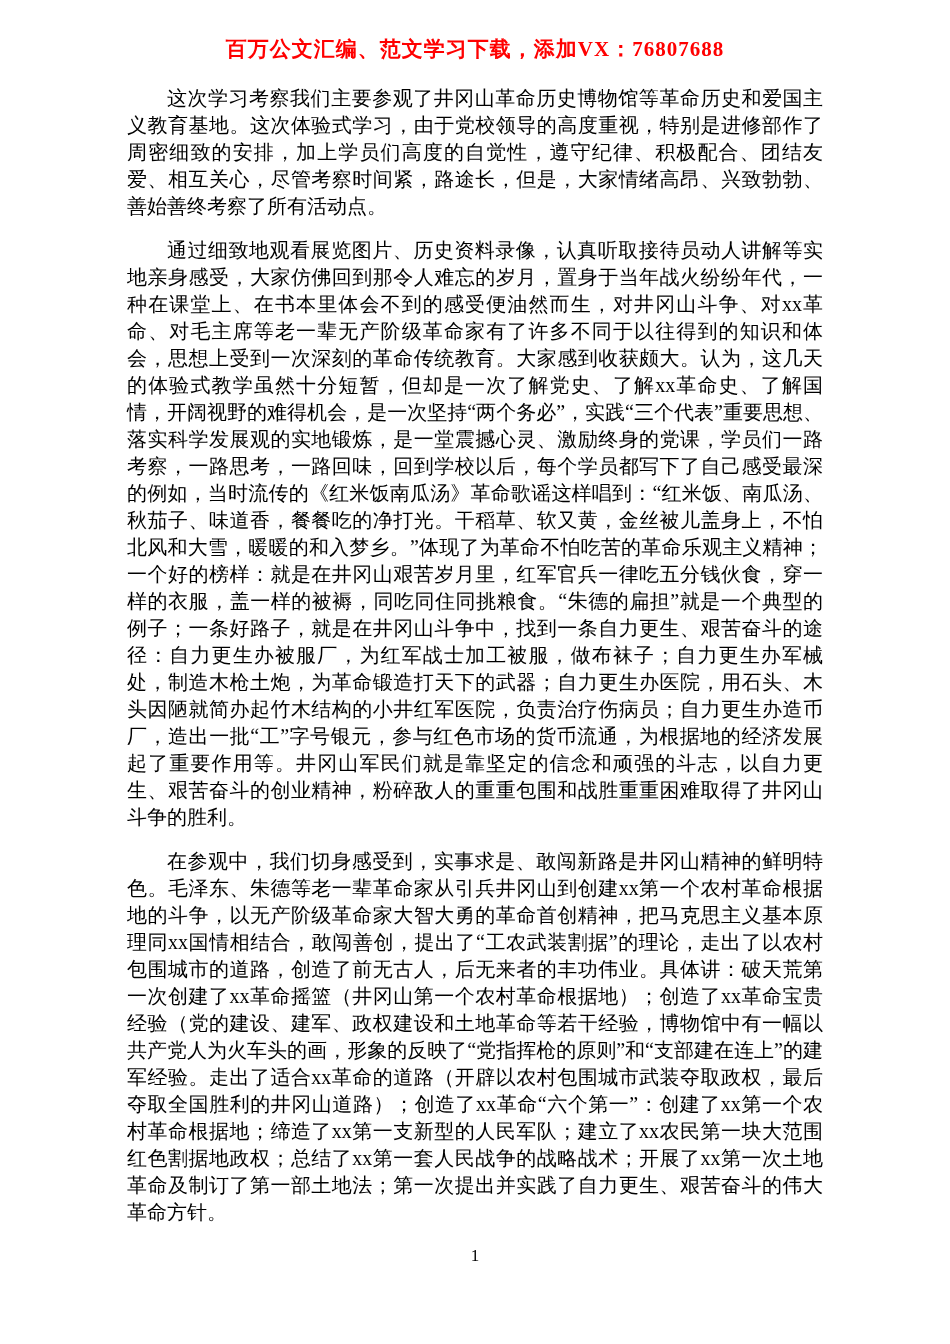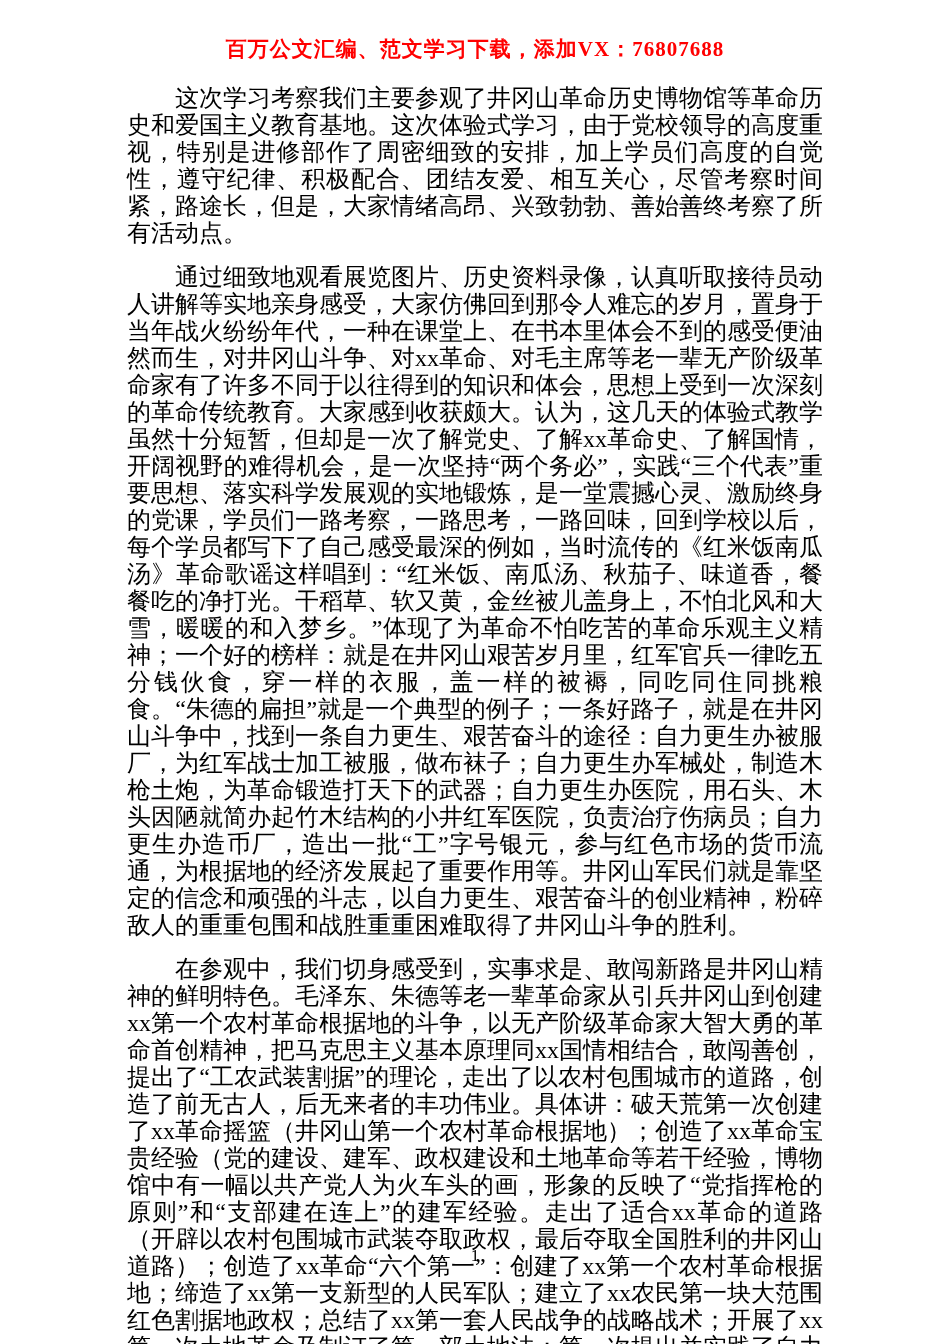--- a/index.html
+++ b/index.html
@@ -26,21 +26,21 @@
     text-align: center;
     color: #ff0000;
     font-size: 21px;
     font-weight: bold;
     letter-spacing: 1px;
     margin: 0 0 22px 0;
     line-height: 1.3;
   }
   .content p {
     margin: 17px 0 11px 0;
-    font-size: 24px;
+    font-size: 20px;
     line-height: 27px;
     text-align: justify;
     text-justify: inter-ideograph;
     text-indent: 2em;
     word-break: break-all;
   }
   .page-number {
     position: absolute;
     left: 0;
     right: 0;

